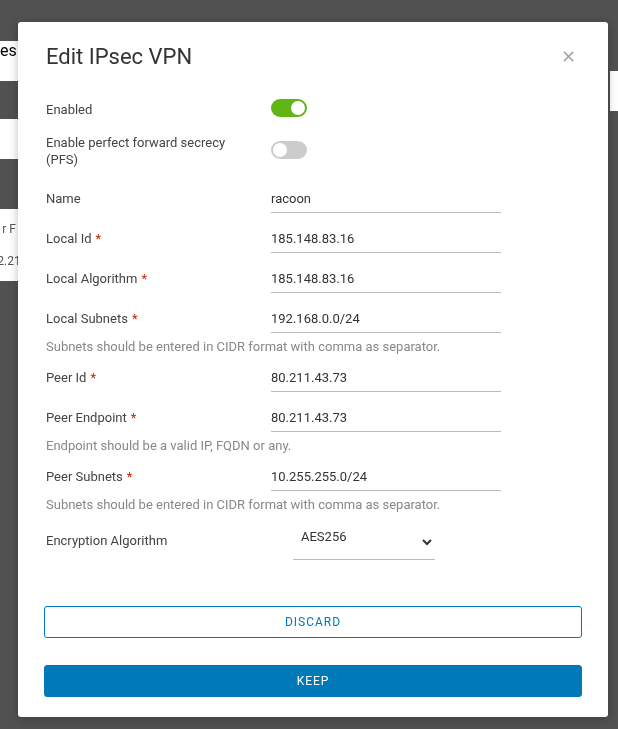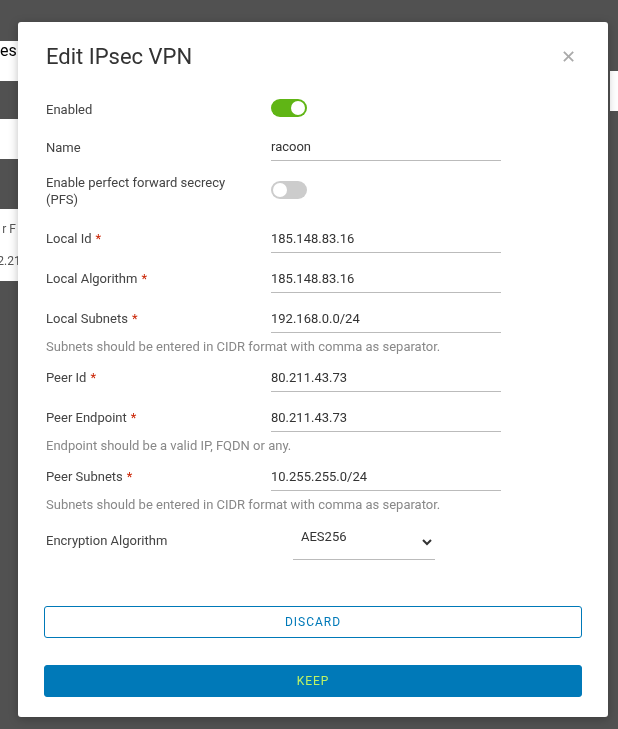--- a/index.html
+++ b/index.html
@@ -70,21 +70,21 @@
   .modal-footer {
     display: flex; justify-content: flex-end; gap: 27px;
     padding: 14px 26px 20px 26px;
     flex-direction: column;
   }
   .btn {
     font-size: 12px; letter-spacing: 1px; padding: 8px 22px; border-radius: 3px;
     cursor: pointer;
   }
   .btn-secondary { background: #fff; color: #0079b8; border: 1px solid #0079b8; }
-  .btn-primary   { background: #0079b8; color: #bef264; border: 1px solid #0079b8; }
+  .btn-primary   { background: #0079b8; color: #ffffff; border: 1px solid #0079b8; }
 </style>
 </head>
 <body>
 
 <div class="bg-strip bg1">es</div>
 <div class="bg-strip bg2"></div>
 <div class="bg-strip bg3">r F</div>
 <div class="bg-strip bg4">2.21</div>
 <div class="bg-strip bg5"></div>
 
@@ -96,30 +96,30 @@
 
   <div class="scroll-area">
 
     <div class="form-row">
       <div class="lbl">Enabled</div>
       <div class="ctrl">
         <span class="toggle on"><span class="knob"></span></span>
       </div>
     </div>
 
-    <div class="form-row">
-      <div class="lbl"><span>Name</span></div>
-      <div class="ctrl"><input class="txt-input" value="racoon" style=""></div>
-    </div>
-
     <div class="form-row" style="margin-bottom:18px;">
       <div class="lbl">Enable perfect forward secrecy (PFS)</div>
       <div class="ctrl">
         <span class="toggle off"><span class="knob"></span></span>
       </div>
+    </div>
+
+    <div class="form-row">
+      <div class="lbl"><span>Name</span></div>
+      <div class="ctrl"><input class="txt-input" value="racoon" style=""></div>
     </div>
 
     <div class="form-row">
       <div class="lbl"><span>Local Id</span><span class="required">*</span></div>
       <div class="ctrl"><input class="txt-input" value="185.148.83.16" style=""></div>
     </div>
 
     <div class="form-row">
       <div class="lbl"><span>Local Algorithm</span><span class="required">*</span></div>
       <div class="ctrl"><input class="txt-input" value="185.148.83.16" style=""></div>

